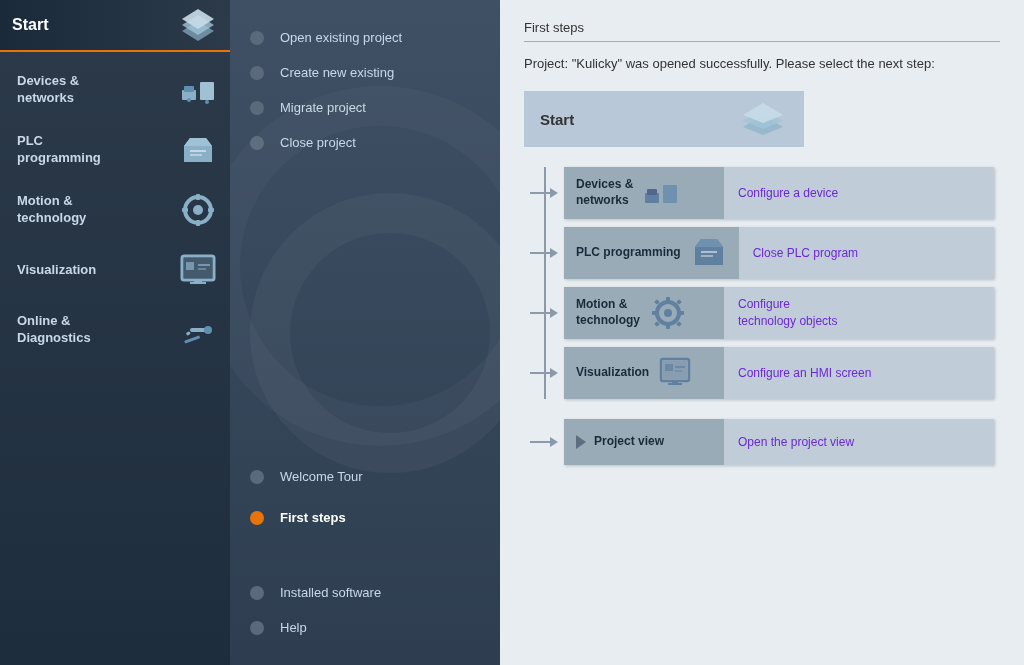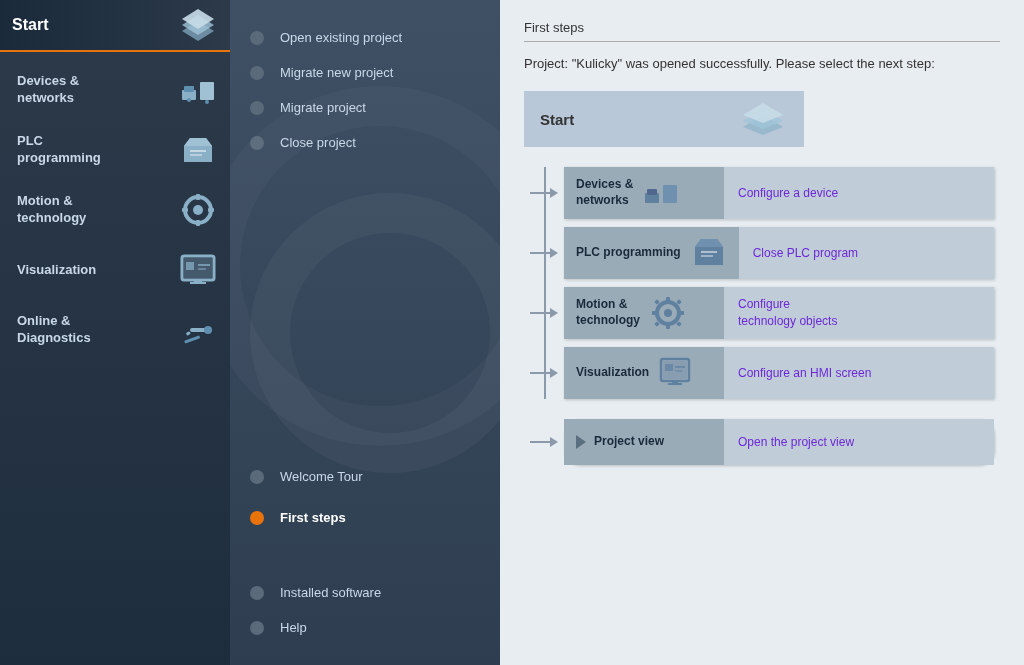--- a/index.html
+++ b/index.html
@@ -260,21 +260,20 @@
     
     .project-view-card {
       display: flex;
       align-items: stretch;
       width: 430px;
       height: 46px;
       box-shadow: 1px 1px 3px rgba(0,0,0,0.2);
       margin-top: 20px;
       margin-left: 40px;
       position: relative;
-      border-radius: 15px;
     }
 
     .project-view-arrow {
       position: absolute;
       left: -34px;
       top: 50%;
       transform: translateY(-50%);
       display: flex;
       align-items: center;
     }
@@ -379,21 +378,21 @@
 </div>
 
 <div class="middle-panel">
 
   <div class="menu-item">
     <div class="menu-dot"></div>
     <span class="menu-item-label">Open existing project</span>
   </div>
   <div class="menu-item">
     <div class="menu-dot"></div>
-    <span class="menu-item-label">Migrate new project</span>
+    <span class="menu-item-label">Create new existing</span>
   </div>
   <div class="menu-item">
     <div class="menu-dot"></div>
     <span class="menu-item-label">Migrate project</span>
   </div>
   <div class="menu-item">
     <div class="menu-dot"></div>
     <span class="menu-item-label">Close project</span>
   </div>
 

